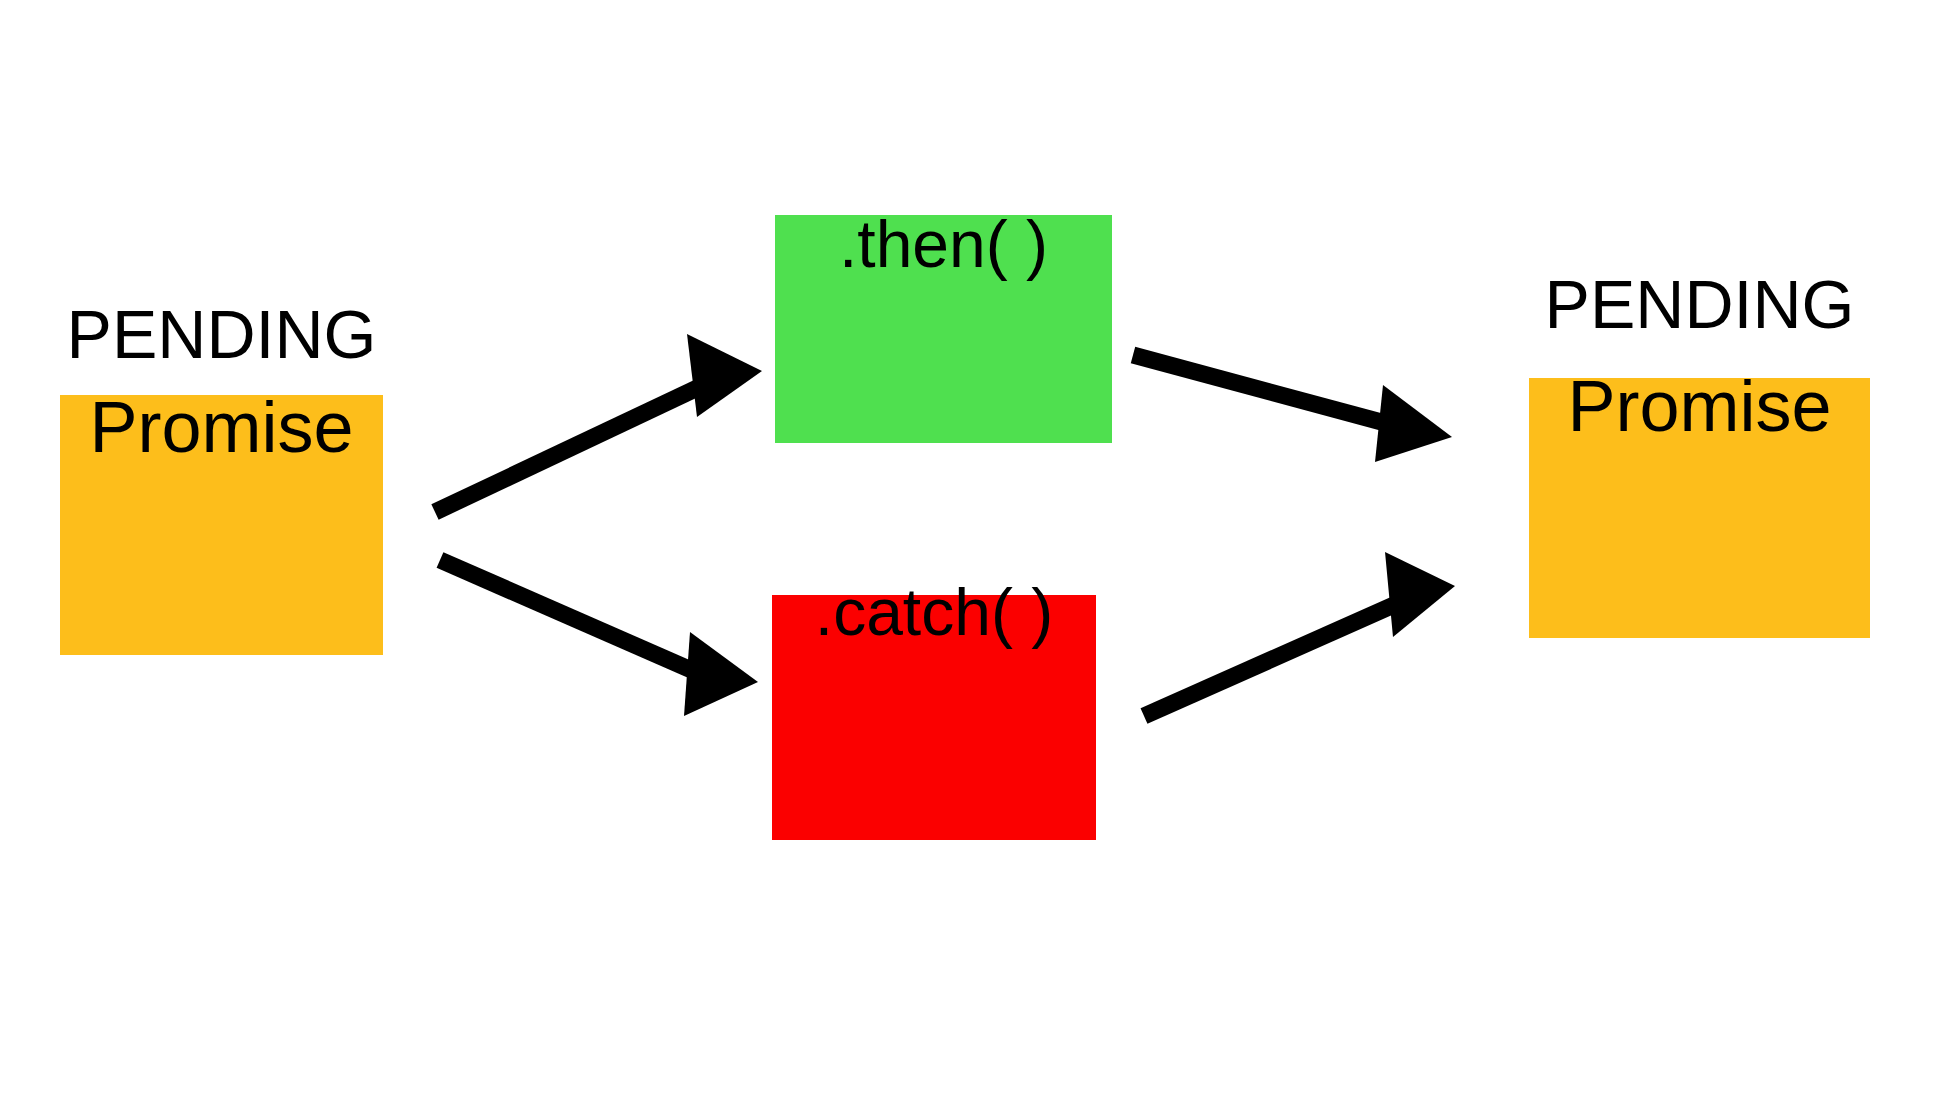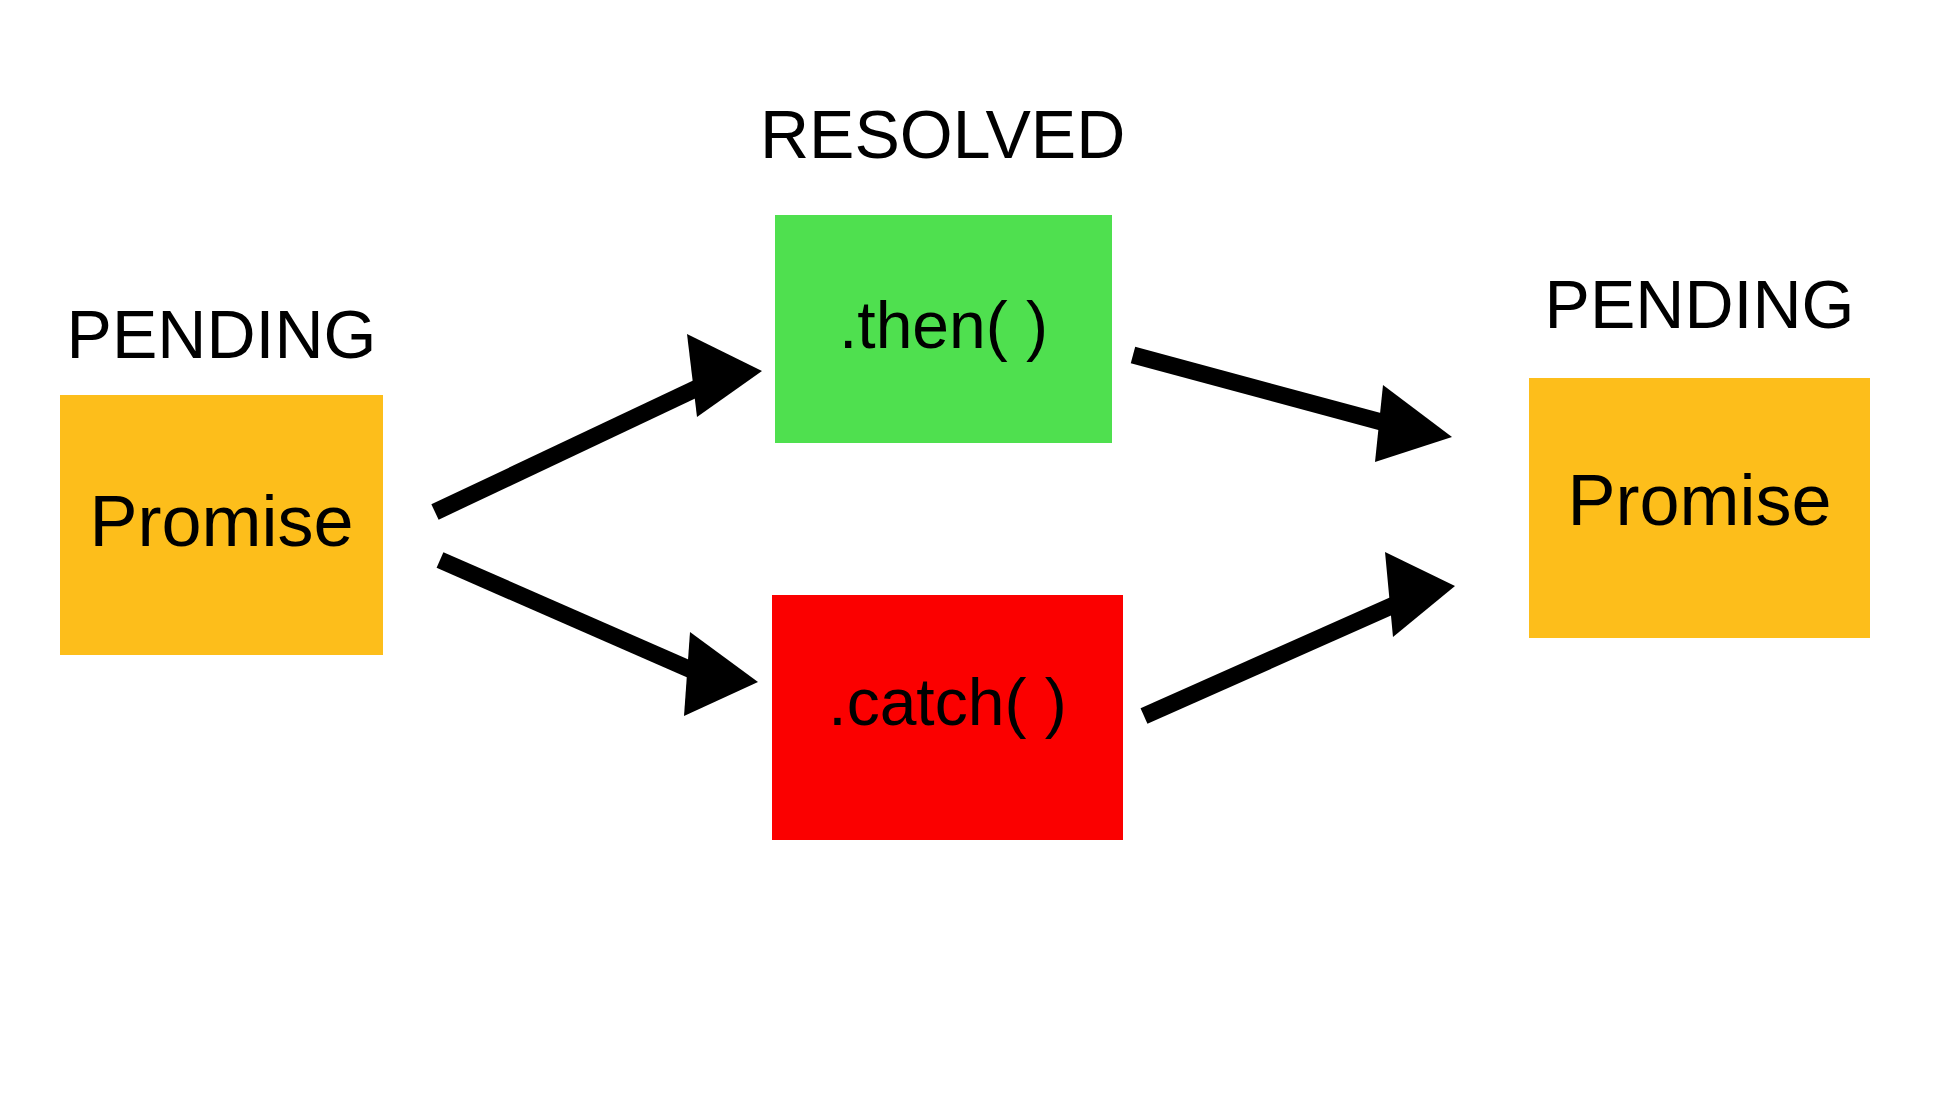--- a/index.html
+++ b/index.html
@@ -15,21 +15,20 @@
   #canvas {
     position: relative;
     width: 1958px;
     height: 1098px;
     background: #ffffff;
     overflow: hidden;
   }
   .node-box {
     position: absolute;
     display: flex;
-    align-items: center;
     justify-content: center;
     box-sizing: border-box;
   }
   .node-label {
     color: #000000;
     font-weight: 400;
     letter-spacing: 0px;
     line-height: 1;
     white-space: nowrap;
     user-select: none;
@@ -48,21 +47,21 @@
   #box-promise-pending   { left: 60px;   top: 395px;  width: 323px; height: 260px; background: #FDBE1B; }
   #box-promise-pending .node-label { font-size: 72px; position: relative; top: -4px; }
   #caption-pending-left  { left: 60px;   top: 300px;  width: 323px; font-size: 68px; }
 
   
   #box-then              { left: 775px;  top: 215px;  width: 337px; height: 228px; background: #4FE04F; }
   #box-then .node-label  { font-size: 66px; position: relative; top: -4px; }
   #caption-resolved      { left: 760px;  top: 100px;  width: 360px; font-size: 68px; }
 
   
-  #box-catch             { left: 772px;  top: 595px;  width: 351px; height: 245px; background: #FB0000; }
+  #box-catch             { left: 772px;  top: 595px;  width: 324px; height: 245px; background: #FB0000; }
   #box-catch .node-label { font-size: 66px; position: relative; top: -16px; }
   #caption-rejected      { left: 757px;  top: 895px;  width: 360px; font-size: 68px; }
 
   
   #box-promise-result    { left: 1529px; top: 378px;  width: 341px; height: 260px; background: #FDBE1B; }
   #box-promise-result .node-label { font-size: 72px; position: relative; top: -8px; }
   #caption-pending-right { left: 1529px; top: 270px;  width: 341px; font-size: 68px; }
 
   
   #arrows {
@@ -101,21 +100,20 @@
       <path d="M 1385,552 L 1455,586 L 1393,637 Z" fill="#000000"></path>
     </g>
   </svg>
 
   <div class="state-caption" id="caption-pending-left">PENDING</div>
 
   <div class="node-box" id="box-promise-pending" style="background: rgb(253, 190, 27);">
     <span class="node-label">Promise</span>
   </div>
 
-  <div class="state-caption" id="caption-resolved">RESOLVED</div>
 
   <div class="node-box" id="box-then" style="background: rgb(79, 224, 79);">
     <span class="node-label">.then( )</span>
   </div>
 
   <div class="node-box" id="box-catch" style="background: rgb(251, 0, 0);">
     <span class="node-label">.catch( )</span>
   </div>
 
 

